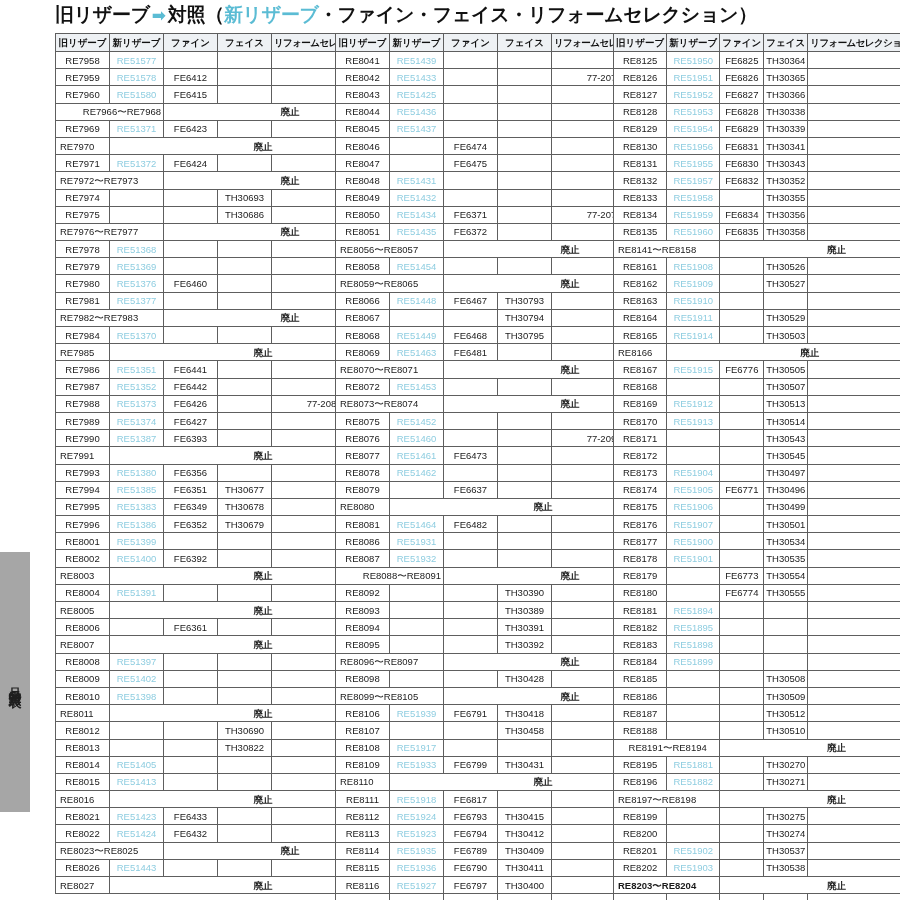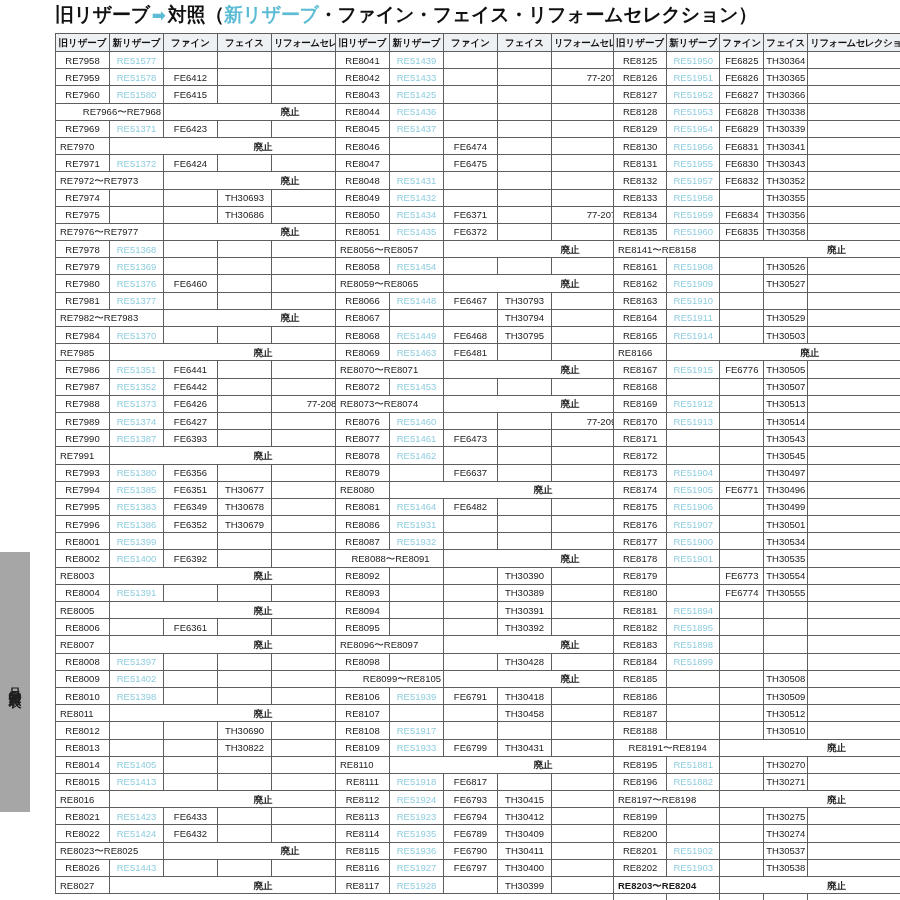--- a/index.html
+++ b/index.html
@@ -566,20 +566,27 @@
           <td class="c-new">RE51453</td>
           <td class="c-fine"></td>
           <td class="c-face"></td>
           <td class="c-ref"></td>
         </tr>
         <tr>
           <td class="c-old" colspan="2" style="text-align: left; padding-left: 4px;">RE8073〜RE8074</td>
           <td class="span-note" colspan="3"><span class="lbl">廃止</span></td>
         </tr>
         <tr>
+          <td class="c-old">RE8075</td>
+          <td class="c-new">RE51452</td>
+          <td class="c-fine"></td>
+          <td class="c-face"></td>
+          <td class="c-ref"></td>
+        </tr>
+        <tr>
           <td class="c-old">RE8076</td>
           <td class="c-new">RE51460</td>
           <td class="c-fine"></td>
           <td class="c-face"></td>
           <td class="c-ref">77-2090</td>
         </tr>
         <tr>
           <td class="c-old">RE8077</td>
           <td class="c-new">RE51461</td>
           <td class="c-fine">FE6473</td>
@@ -619,21 +626,21 @@
           <td class="c-ref"></td>
         </tr>
         <tr>
           <td class="c-old">RE8087</td>
           <td class="c-new">RE51932</td>
           <td class="c-fine"></td>
           <td class="c-face"></td>
           <td class="c-ref"></td>
         </tr>
         <tr>
-          <td class="c-old" colspan="2" style="text-align: center; padding-left: 4px;">RE8088〜RE8091</td>
+          <td class="c-old" colspan="2" style="text-align: right; padding-left: 4px;">RE8088〜RE8091</td>
           <td class="span-note" colspan="3"><span class="lbl">廃止</span></td>
         </tr>
         <tr>
           <td class="c-old">RE8092</td>
           <td class="c-new"></td>
           <td class="c-fine"></td>
           <td class="c-face">TH30390</td>
           <td class="c-ref"></td>
         </tr>
         <tr>
@@ -662,21 +669,21 @@
           <td class="span-note" colspan="3"><span class="lbl">廃止</span></td>
         </tr>
         <tr>
           <td class="c-old">RE8098</td>
           <td class="c-new"></td>
           <td class="c-fine"></td>
           <td class="c-face">TH30428</td>
           <td class="c-ref"></td>
         </tr>
         <tr>
-          <td class="c-old" colspan="2" style="text-align: right; padding-left: 4px;">RE8099〜RE8105</td>
+          <td class="c-old" colspan="2" style="text-align: left; padding-left: 4px;">RE8099〜RE8105</td>
           <td class="span-note" colspan="3"><span class="lbl">廃止</span></td>
         </tr>
         <tr>
           <td class="c-old">RE8106</td>
           <td class="c-new">RE51939</td>
           <td class="c-fine">FE6791</td>
           <td class="c-face">TH30418</td>
           <td class="c-ref"></td>
         </tr>
         <tr>

